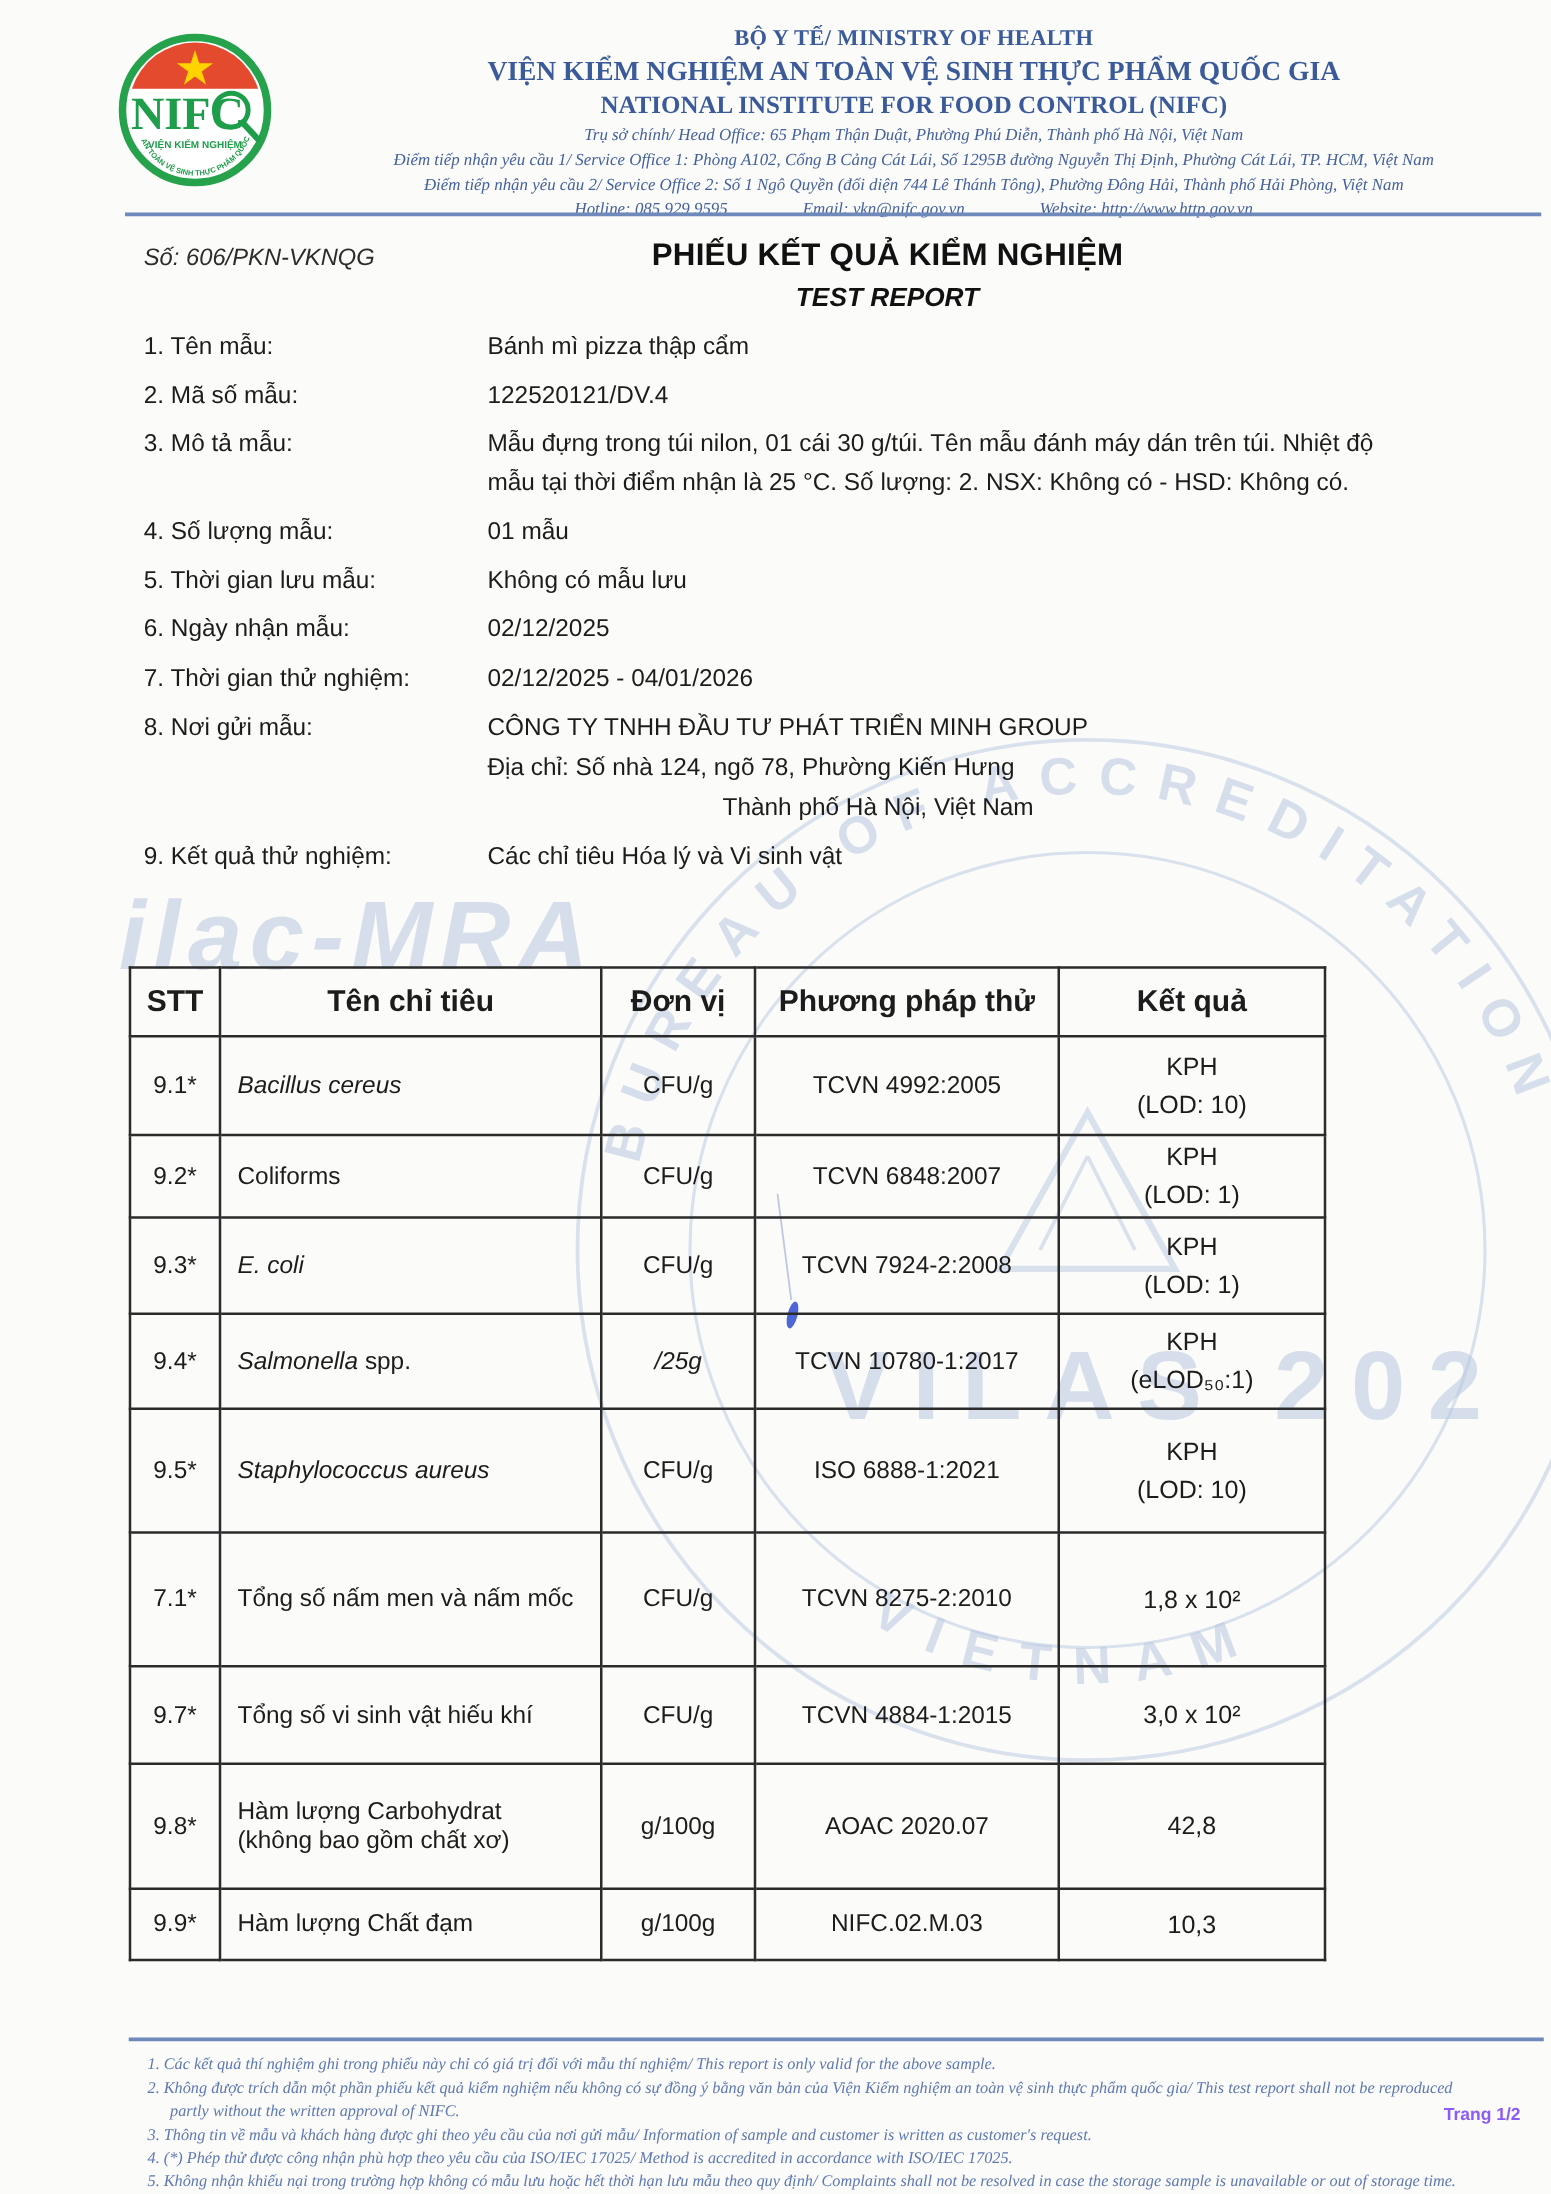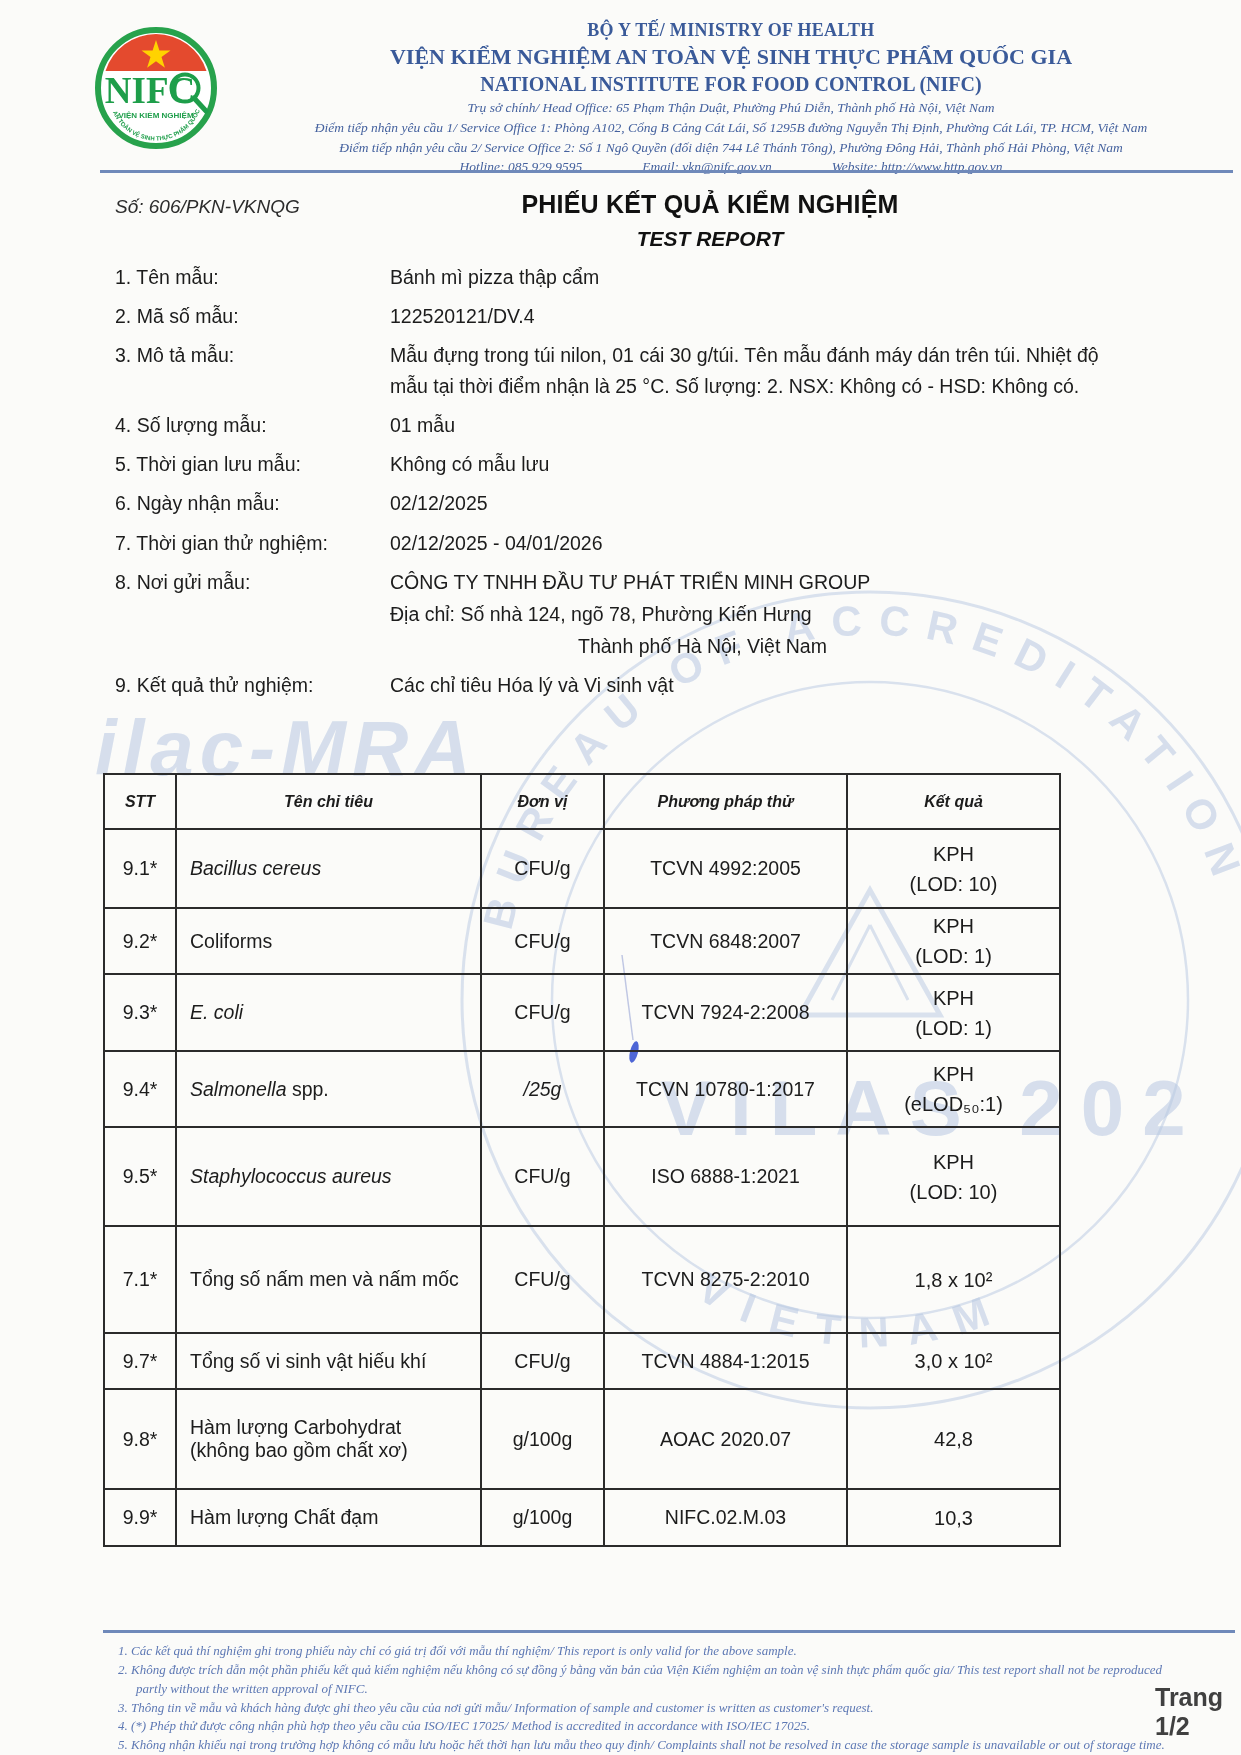--- a/index.html
+++ b/index.html
@@ -36,33 +36,33 @@
   .fvalue .vline3{padding-left:188px;margin-top:2px;}
   
   .rtable{left:103px;top:773px;width:956px;z-index:2;border-collapse:collapse;table-layout:fixed;
     font-size:19.5px;color:#1c1c1c;}
   .rtable col.c-stt{width:72px;}
   .rtable col.c-name{width:305px;}
   .rtable col.c-unit{width:123px;}
   .rtable col.c-method{width:243px;}
   .rtable col.c-result{width:213px;}
   .rtable td,.rtable th{border:2px solid #2b2b2b;vertical-align:middle;padding:2px 6px;background:transparent;}
-  .rtable th{font-weight:bold;font-style:italic;font-size:16px;}
+  .rtable th{font-weight:bold;font-size:24px;}
   .cell-stt{text-align:center;}
   .cell-name{text-align:left;padding-left:13px !important;padding-right:20px !important;}
   .cell-unit,.cell-method,.cell-result{text-align:center;}
   .cell-result{font-size:20px;line-height:1.5;}
   .it{font-style:italic;}
   
   .ft-line{left:103px;top:1630px;width:1132px;height:2.5px;background:#6f89ba;z-index:2;}
   .footnotes{left:118px;top:1642px;width:1055px;z-index:2;
     font-family:"Liberation Serif","DejaVu Serif",serif;
     font-size:13px;font-style:italic;color:#5d78b4;line-height:1.45;}
   .footnotes div{padding-left:18px;text-indent:-18px;}
-  .page-label{left:1155px;top:1683px;width:86px;font-size:25px;font-weight:bold;color:#404040;z-index:2;}
+  .page-label{left:1155px;top:1683px;width:86px;font-size:14px;font-weight:bold;color:#8b5cf6;z-index:2;}
 </style>
 </head>
 <body>
 
 <svg id="wm" viewBox="0 0 1241 1755" xmlns="http://www.w3.org/2000/svg">
   <defs>
     <path id="wm-top-arc" d="M 505 1000 A 365 365 0 0 1 1235 1000"></path>
     <path id="wm-bottom-arc" d="M 555 1115 A 330 330 0 0 0 1185 1115"></path>
   </defs>
   <g opacity="0.5" fill="none" stroke="#b8c8e2">
@@ -236,21 +236,21 @@
   <tr style="height:107px">
     <td class="cell-stt">7.1*</td>
     <td class="cell-name"><span class="it"></span><span>Tổng số nấm men và nấm mốc</span></td>
     <td class="cell-unit">CFU/g</td>
     <td class="cell-method">TCVN 8275-2:2010</td>
     <td class="cell-result">
           <div>1,8 x 10²</div>
           <div></div>
         </td>
   </tr>
-  <tr style="height:56px">
+  <tr style="height:78px">
     <td class="cell-stt">9.7*</td>
     <td class="cell-name"><span class="it"></span><span>Tổng số vi sinh vật hiếu khí</span></td>
     <td class="cell-unit">CFU/g</td>
     <td class="cell-method">TCVN 4884-1:2015</td>
     <td class="cell-result">
           <div>3,0 x 10²</div>
           <div></div>
         </td>
   </tr>
   <tr style="height:100px">

